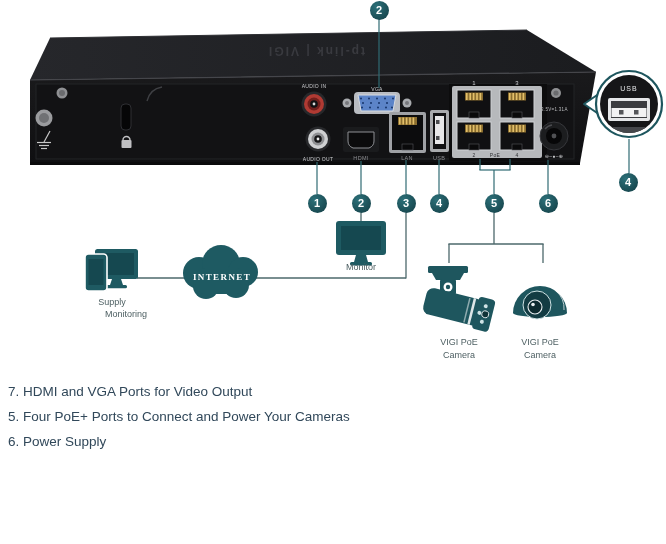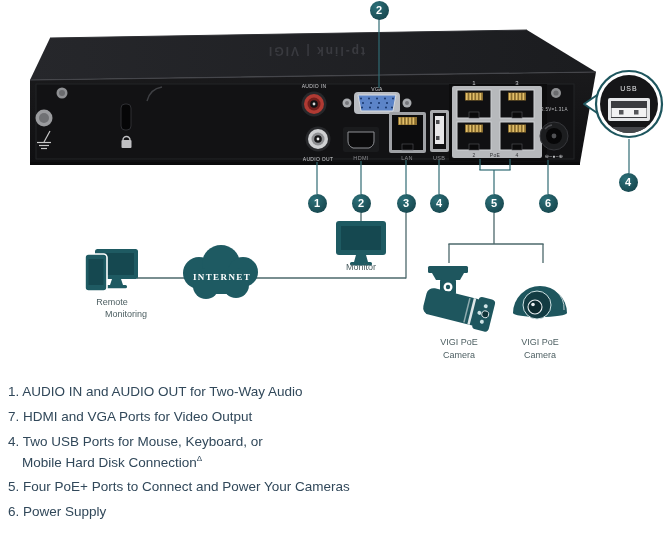--- a/index.html
+++ b/index.html
@@ -285,31 +285,26 @@
 <div class="badge" style="left:351.5px;top:193.5px;">2</div>
 <div class="badge" style="left:396.5px;top:193.5px;">3</div>
 <div class="badge" style="left:429.5px;top:193.5px;">4</div>
 <div class="badge" style="left:484.5px;top:193.5px;">5</div>
 <div class="badge" style="left:538.5px;top:193.5px;">6</div>
 <div class="badge" style="left:618.5px;top:172.5px;">4</div>
 
 <div class="usbtxt ctr" style="left:629px;top:85px;">USB</div>
 <div class="cloudtxt ctr" style="left:222px;top:272px;">INTERNET</div>
 <div class="dlab ctr" style="left:361px;top:261px;">Monitor</div>
-<div class="dlab ctr" style="left:112px;top:296px;">Remote</div>
+<div class="dlab ctr" style="left:112px;top:296px;">Supply</div>
 <div class="dlab ctr" style="left:112px;top:308px;padding-left:28px;">Monitoring</div>
 <div class="dlab ctr" style="left:459px;top:336px;">VIGI PoE</div>
 <div class="dlab ctr" style="left:459px;top:349px;">Camera</div>
 <div class="dlab ctr" style="left:540px;top:336px;">VIGI PoE</div>
 <div class="dlab ctr" style="left:540px;top:349px;">Camera</div>
 
 <div class="legend">
-  <div class="item">1. AUDIO IN and AUDIO OUT for Two-Way Audio</div>
   <div class="item">7. HDMI and VGA Ports for Video Output</div>
-  <div class="item">
-    <span>4. Two USB Ports for Mouse, Keyboard, or</span>
-    <span class="l2"><span>Mobile Hard Disk Connection</span><sup>Δ</sup></span>
-  </div>
   <div class="item">5. Four PoE+ Ports to Connect and Power Your Cameras</div>
   <div class="item">6. Power Supply</div>
 </div>
 
 </div>
 
 </body></html>

